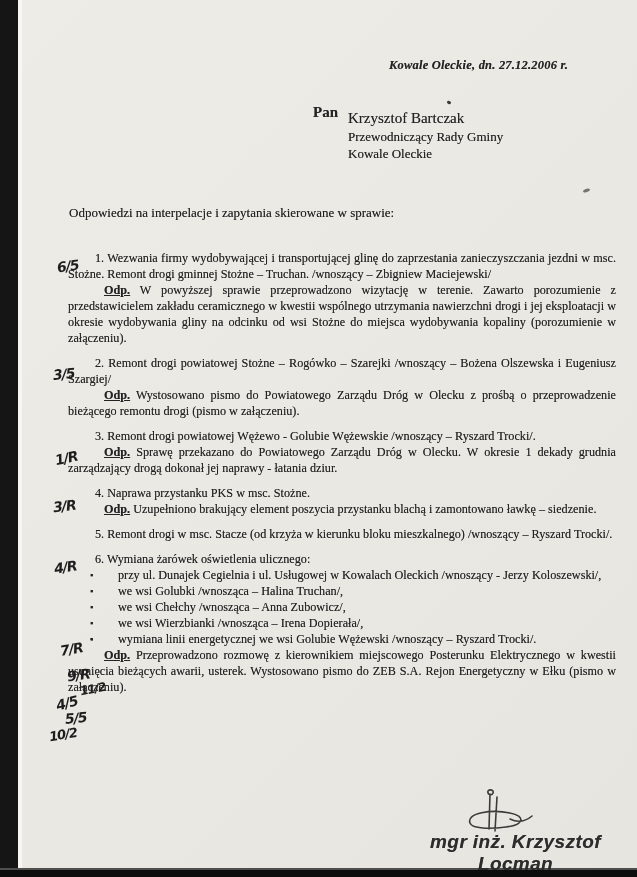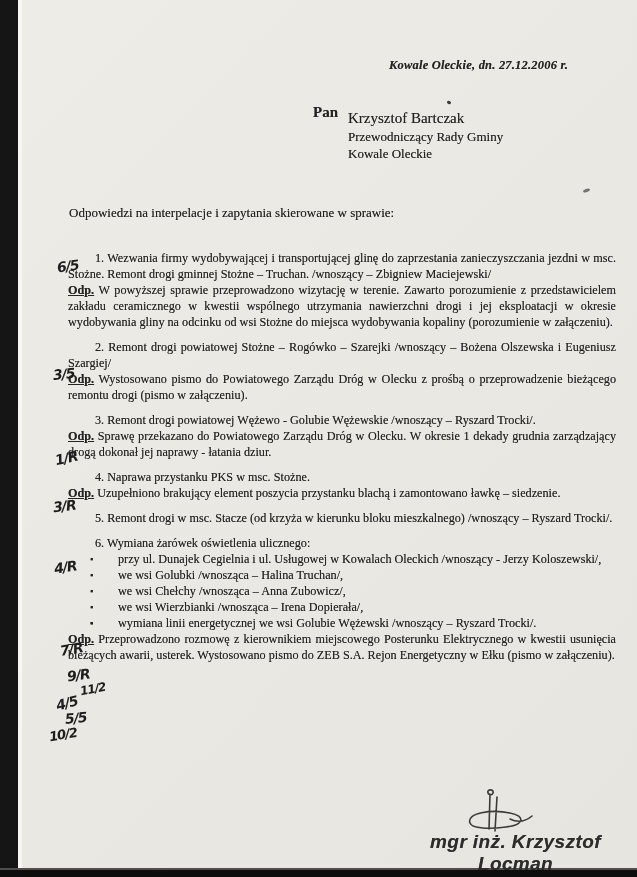--- a/index.html
+++ b/index.html
@@ -17,21 +17,21 @@
   .speck{position:absolute;left:583px;top:189px;width:7px;height:3px;background:#555;border-radius:40%;transform:rotate(-18deg);opacity:.8;}
   .addressee-pan{position:absolute;left:313px;top:104px;font-weight:bold;font-size:15px;}
   .addressee-block{position:absolute;left:348px;top:108px;font-weight:normal;}
   .addressee-name{font-size:15px;line-height:20px;}
   .addressee-title,.addressee-loc{font-size:13px;line-height:17px;}
   .intro{position:absolute;left:69px;top:205px;font-size:13px;}
   .content{position:absolute;left:68px;top:250px;width:548px;}
   .content p{margin:0;font-size:12.2px;line-height:16px;text-align:justify;}
   .item{margin:0 0 9px 0;}
   .q{text-indent:27px;}
-  .odp{font-weight:bold;text-decoration:underline;}
+  .odp{font-weight:bold;text-decoration:underline;margin-left:36px;}
   ul.bullets{list-style:none;margin:0;padding:0;}
   ul.bullets li{position:relative;padding-left:50px;font-size:12.2px;line-height:16px;text-align:justify;}
   ul.bullets li .sq{position:absolute;left:22px;top:0;font-size:9px;line-height:16px;}
   .mark{
     position:absolute;font-family:"DejaVu Sans",sans-serif;font-style:italic;font-weight:bold;
     font-size:14px;color:#1d1d1d;letter-spacing:-1px;white-space:nowrap;text-shadow:none;
   }
   .stamp{position:absolute;left:405px;top:789px;width:220px;text-align:center;color:#333;text-shadow:0 0 .5px rgba(60,60,60,.6);}
   .stamp-role{font-family:"Liberation Sans",sans-serif;font-size:13px;letter-spacing:12px;padding-left:10px;white-space:nowrap;}
   .stamp-lines{margin-top:2px;font-family:"Liberation Sans",sans-serif;font-size:7px;line-height:8px;color:#3b3b3b;}

